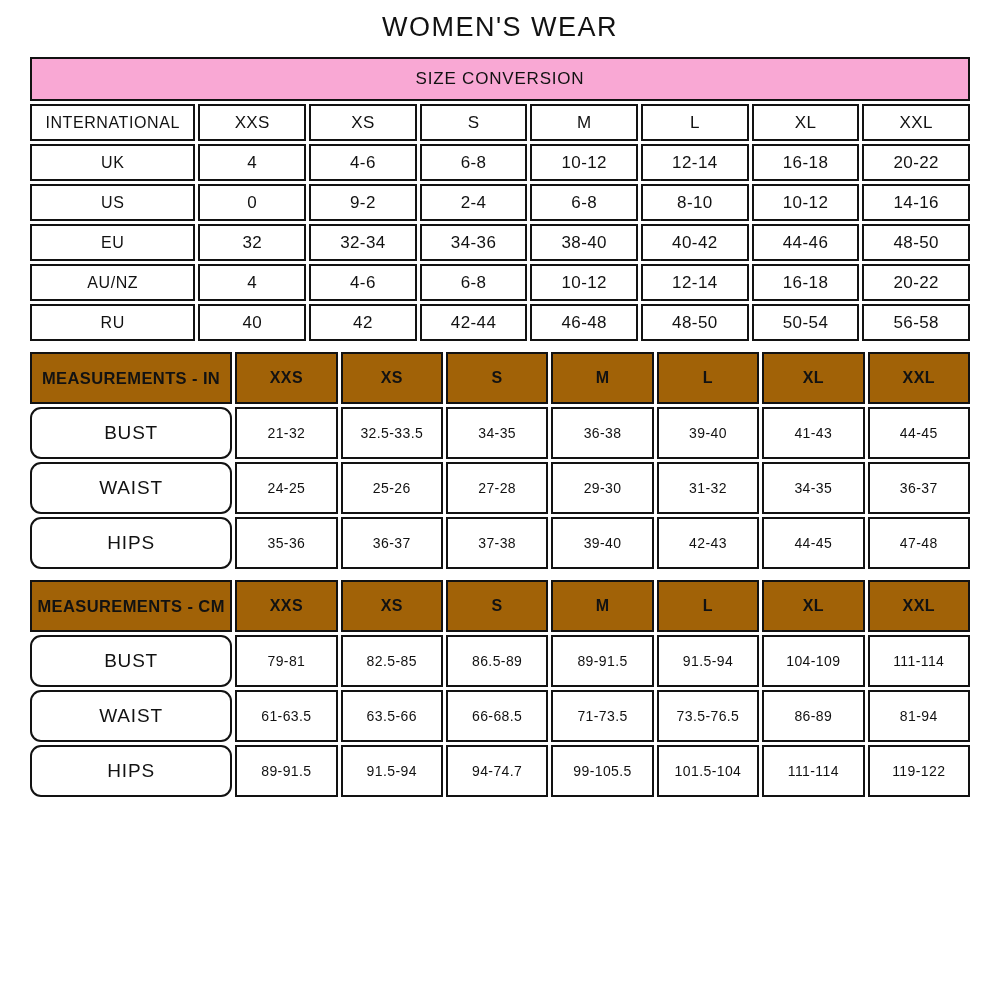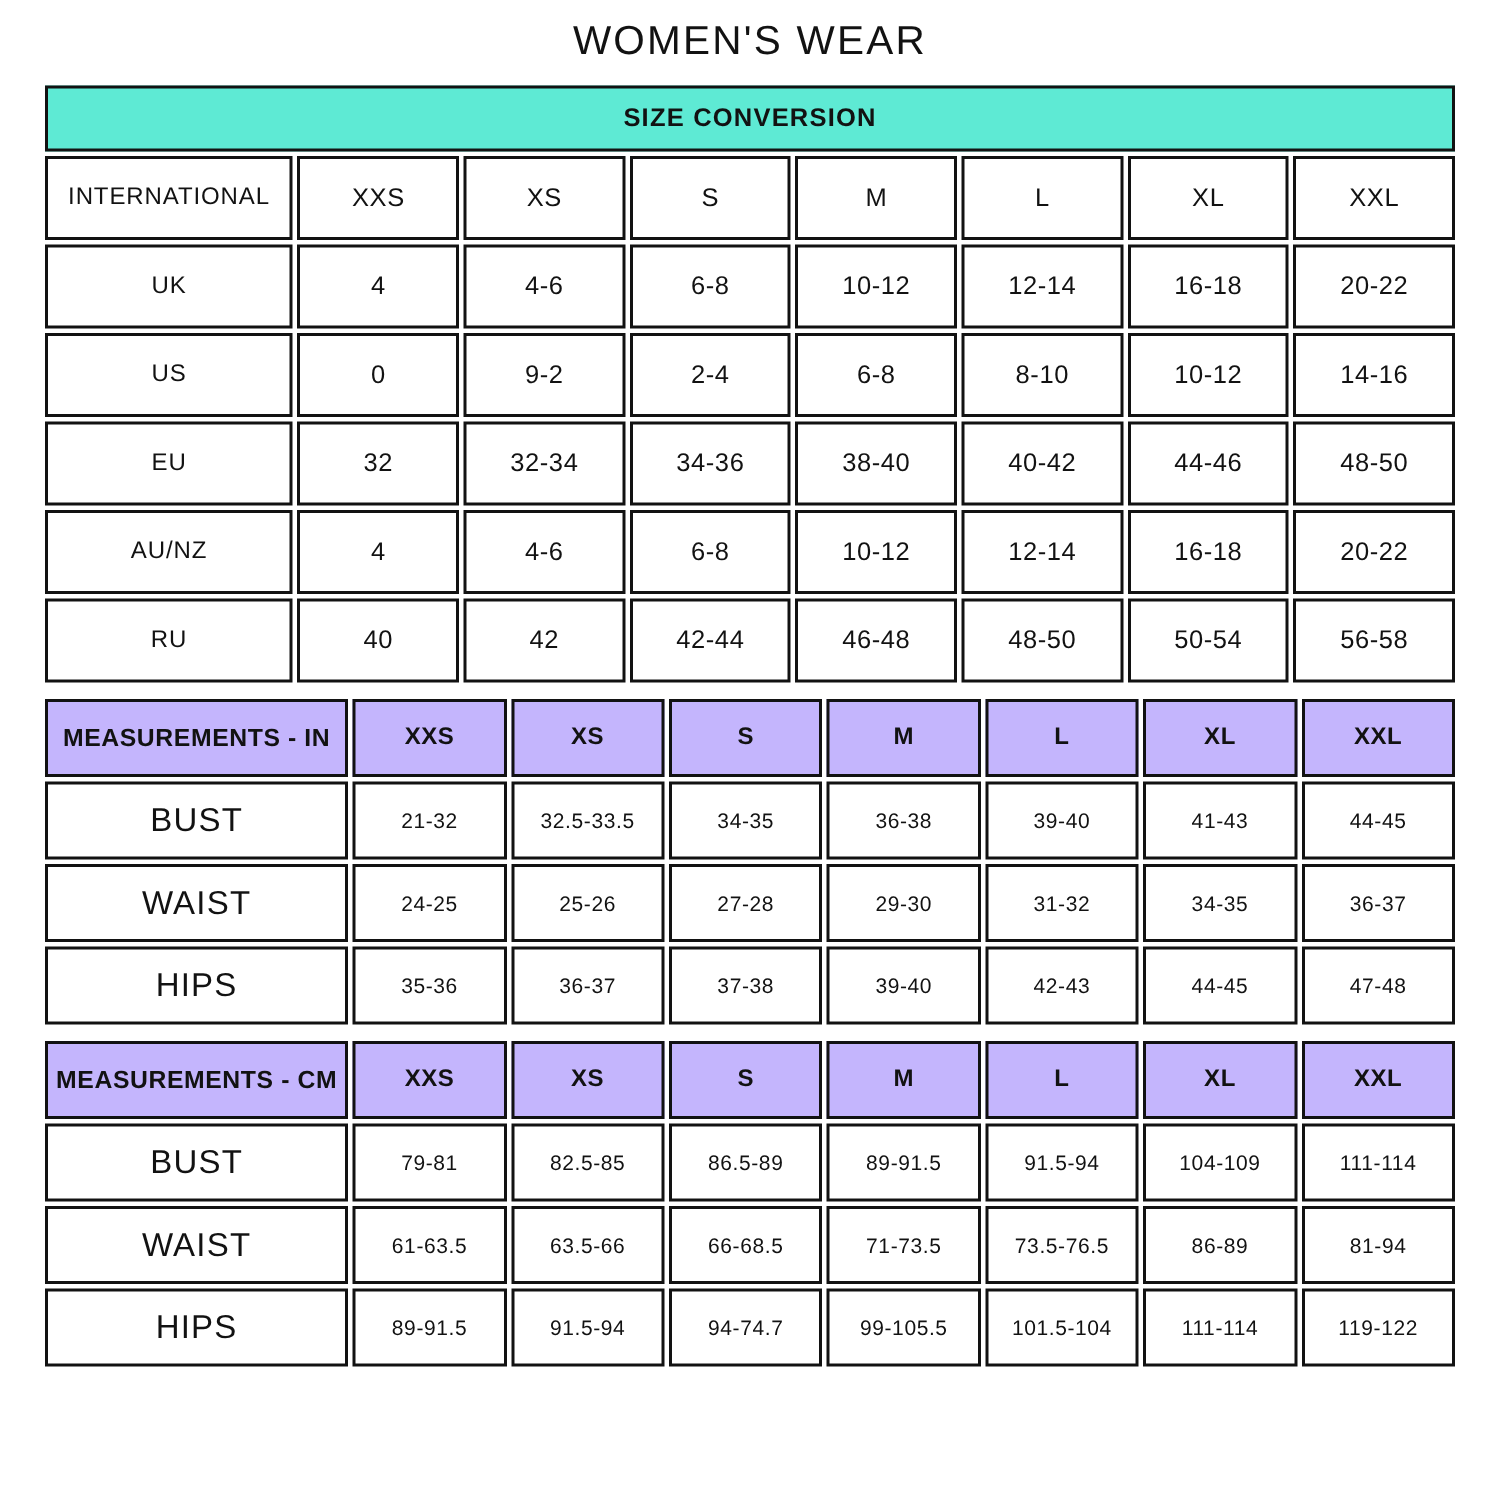--- a/index.html
+++ b/index.html
@@ -26,41 +26,41 @@
     margin-bottom: 5px;
   }
   td {
     border: 2px solid #121212;
     text-align: center;
     vertical-align: middle;
     letter-spacing: 0.4px;
     background: #ffffff;
   }
   
-  .sz td { height: 56px; font-size: 17px; }
+  .sz td { height: 37px; font-size: 17px; }
   .sz td.banner {
     height: 44px;
-    background: #5eead4;
-    font-weight: 700;
+    background: #f9a8d4;
+    font-weight: 400;
     font-size: 17px;
     letter-spacing: 0.8px;
   }
   .sz col.c-label { width: 18%; }
   .sz td.lbl { font-size: 16px; letter-spacing: 0.6px; }
   
   .ms td { height: 52px; font-size: 14px; }
   .ms col.c-label { width: 22%; }
   .ms td.hdr {
-    background: #c4b5fd;
+    background: #a16207;
     font-weight: 700;
     font-size: 16px;
     letter-spacing: 0.4px;
   }
   .ms td.hdr.hdr-label { font-size: 16.5px; }
-  .ms td.lbl { font-size: 22px; letter-spacing: 0.8px; }
+  .ms td.lbl { font-size: 19px; letter-spacing: 0.8px; border-radius: 11px; }
 </style>
 </head>
 <body>
 
 <div class="page-title">WOMEN'S WEAR</div>
 
 <table class="sz">
   <colgroup>
     <col class="c-label">
       <col>

